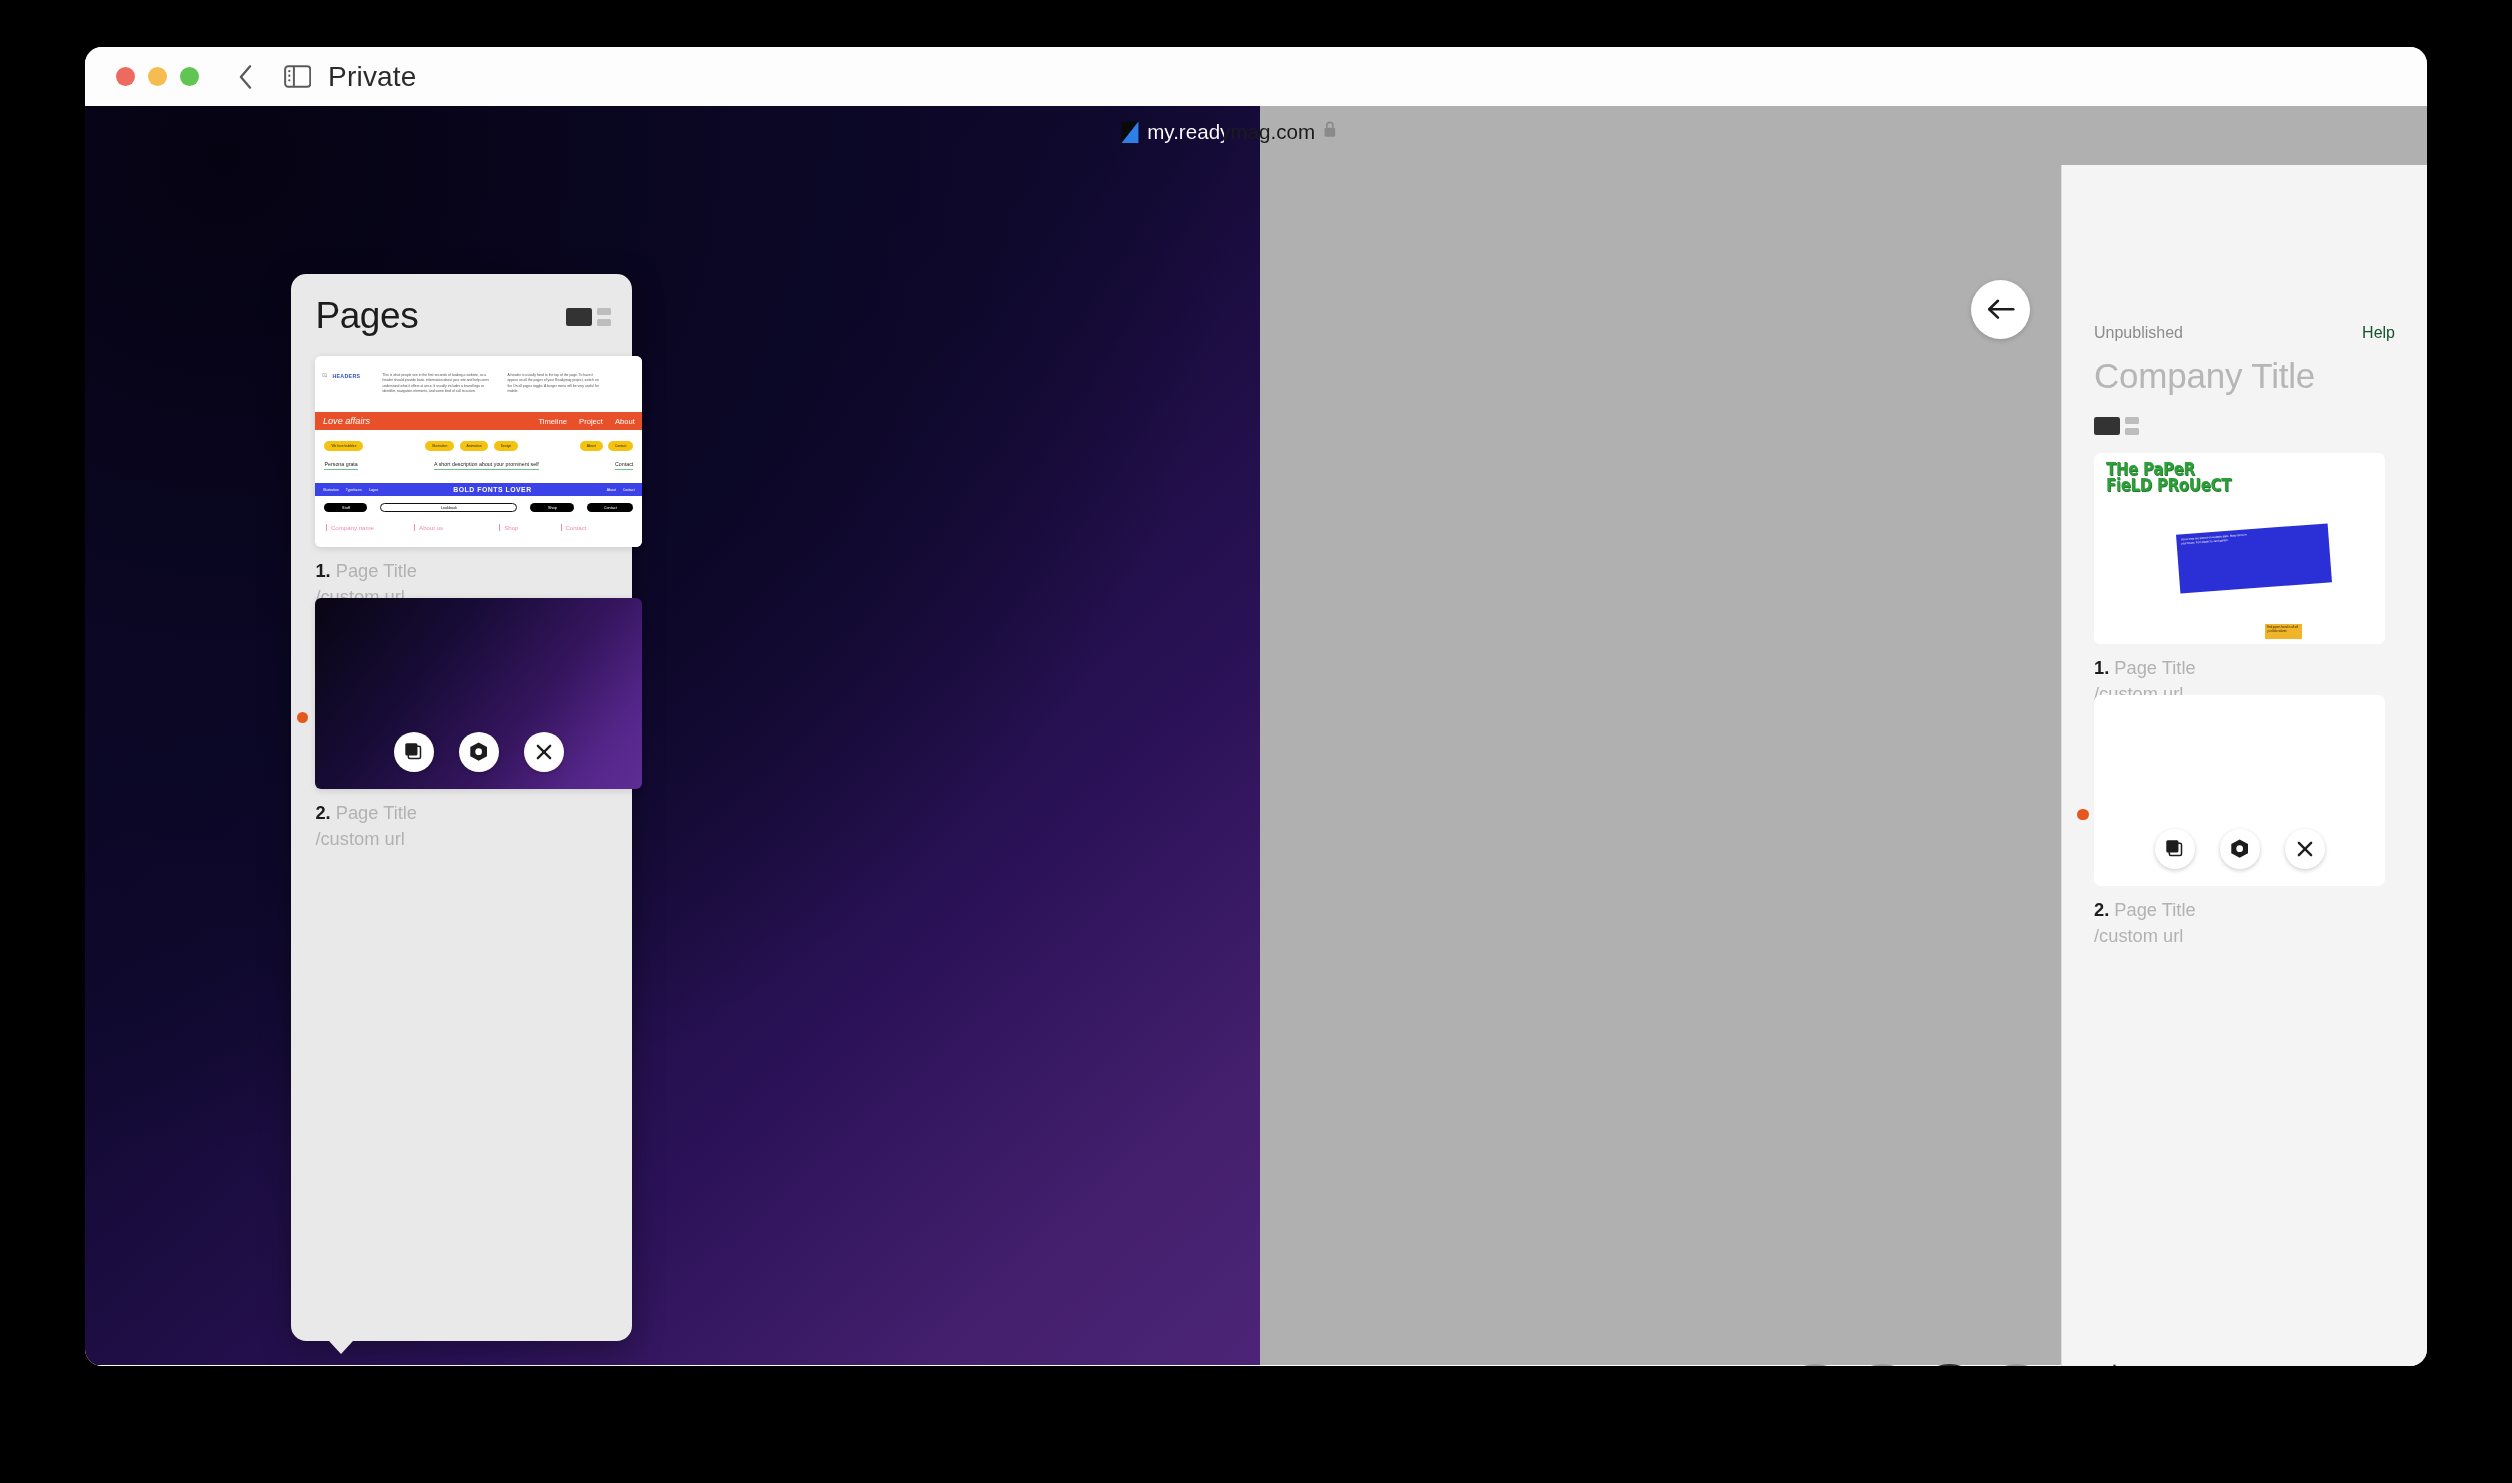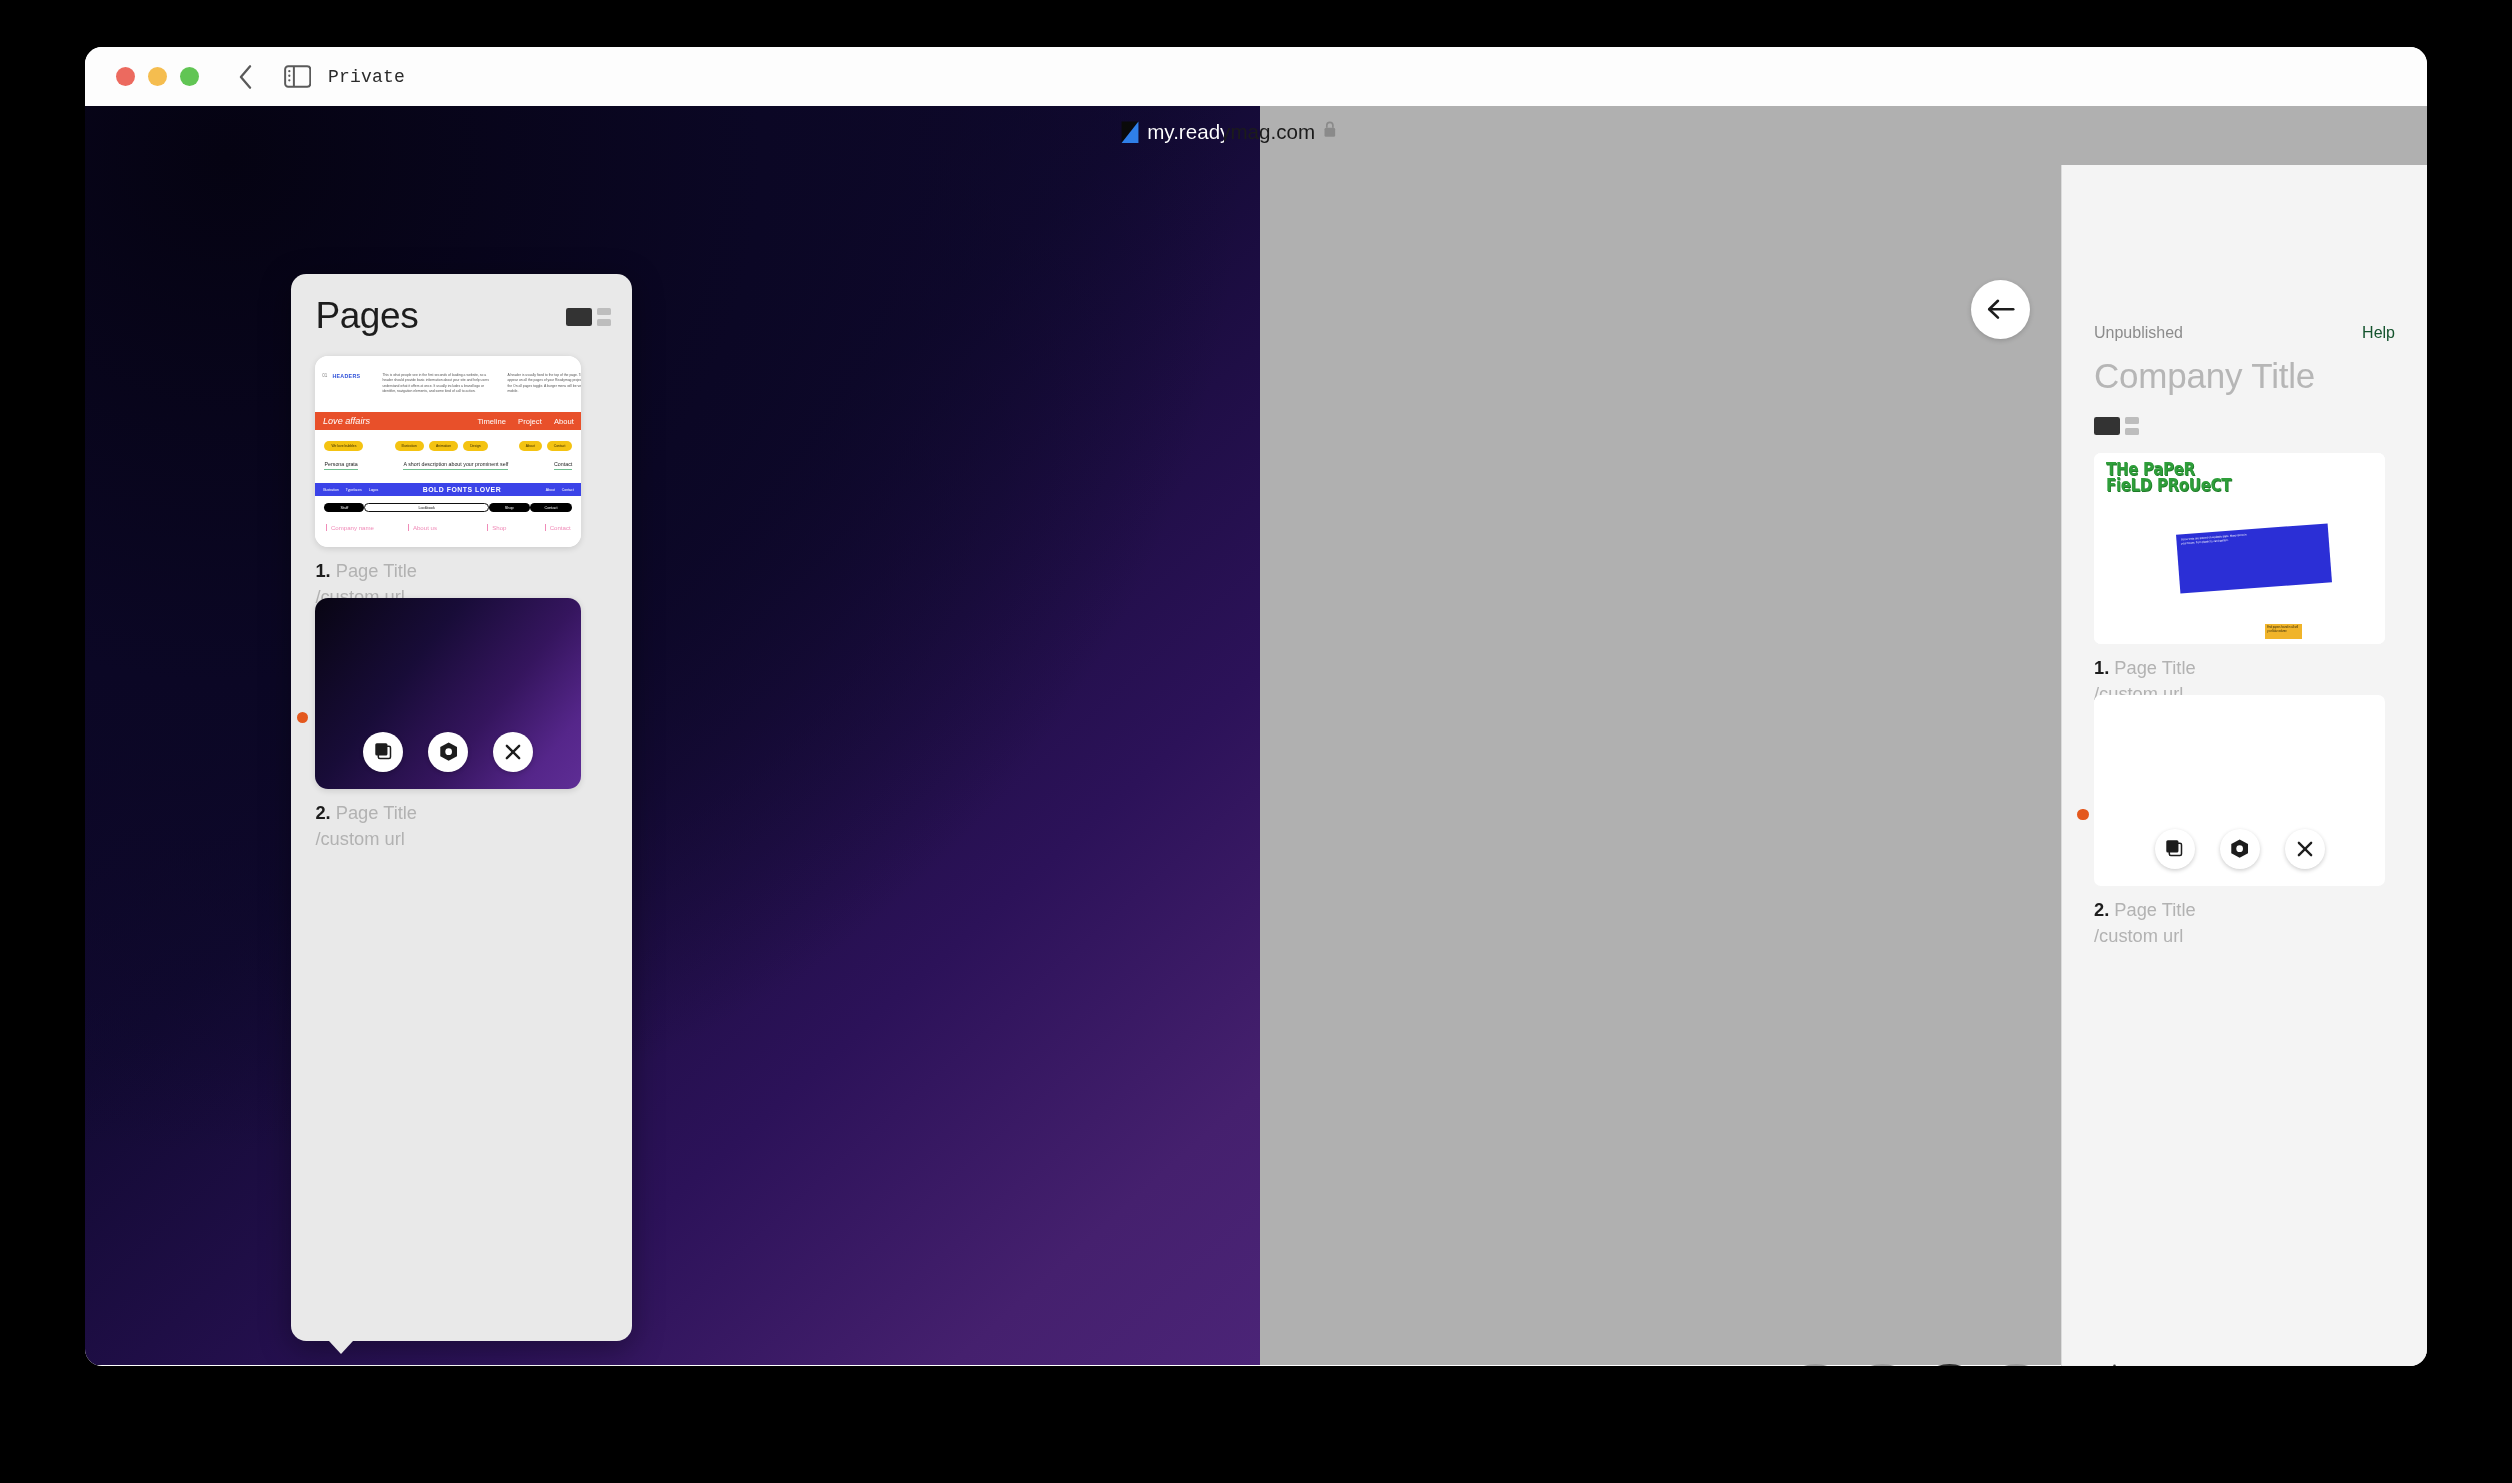--- a/index.html
+++ b/index.html
@@ -34,21 +34,21 @@
   .tl.yellow { background: #f5bd4f; }
   .tl.green  { background: #61c554; }
 
   #back-chevron {
     margin-left: 35px; width: 23px; height: 26px;
     display: flex; align-items: center; justify-content: center;
   }
   #sidebar-toggle { margin-left: 27.4px; width: 30.5px; height: 26px; display:flex; align-items:center; }
   #private-label {
     margin-left: 13.7px;
-    font-size: 18px; color: #2b2b2b; letter-spacing: 0.2px; font-family: Liberation Mono, monospace;
+    font-size: 28px; color: #2b2b2b; letter-spacing: 0.2px;
   }
 
   
   #url-field-wrap {
     position: absolute; left: 781px; top: 73px;
     width: 724px; height: 43px;
     border-radius: 9.1px; overflow: hidden;
     display: flex; align-items: center;
   }
   #url-dark-part {
@@ -121,22 +121,22 @@
     font-size: 37px; font-weight: 400; color: #1d1d1d; letter-spacing: -0.4px;
   }
   .view-toggle { display: flex; align-items: center; gap: 5.3px; }
   #pages-view-toggle { position: absolute; right: 21.3px; top: 34px; }
   .vt-single { width: 26px; height: 18.3px; border-radius: 2.3px; background: #333333; }
   .vt-grid { display: flex; flex-direction: column; gap: 3.8px; }
   .vt-grid span { display:block; width: 13.7px; height: 6.9px; border-radius: 1.5px; background: #bdbdbd; }
 
   .page-item { position: absolute; left: 24.4px; width: 293px; }
   .thumb {
-    width: 266px; height: 191px;
-    border-radius: 13px; overflow: hidden; position: relative;
+    width: 327px; height: 191px;
+    border-radius: 6px; overflow: hidden; position: relative;
     background: #fff;
     box-shadow: 0 1.5px 6.1px rgba(0,0,0,.12);
     padding-left: 27px;
   }
   .page-meta { margin-top: 10.7px; font-size: 18.3px; line-height: 1.42; }
   .page-num { color: #1d1d1d; font-weight: 700; }
   .page-name { color: #b2b2b2; }
   .page-url  { color: #b2b2b2; }
 
   

